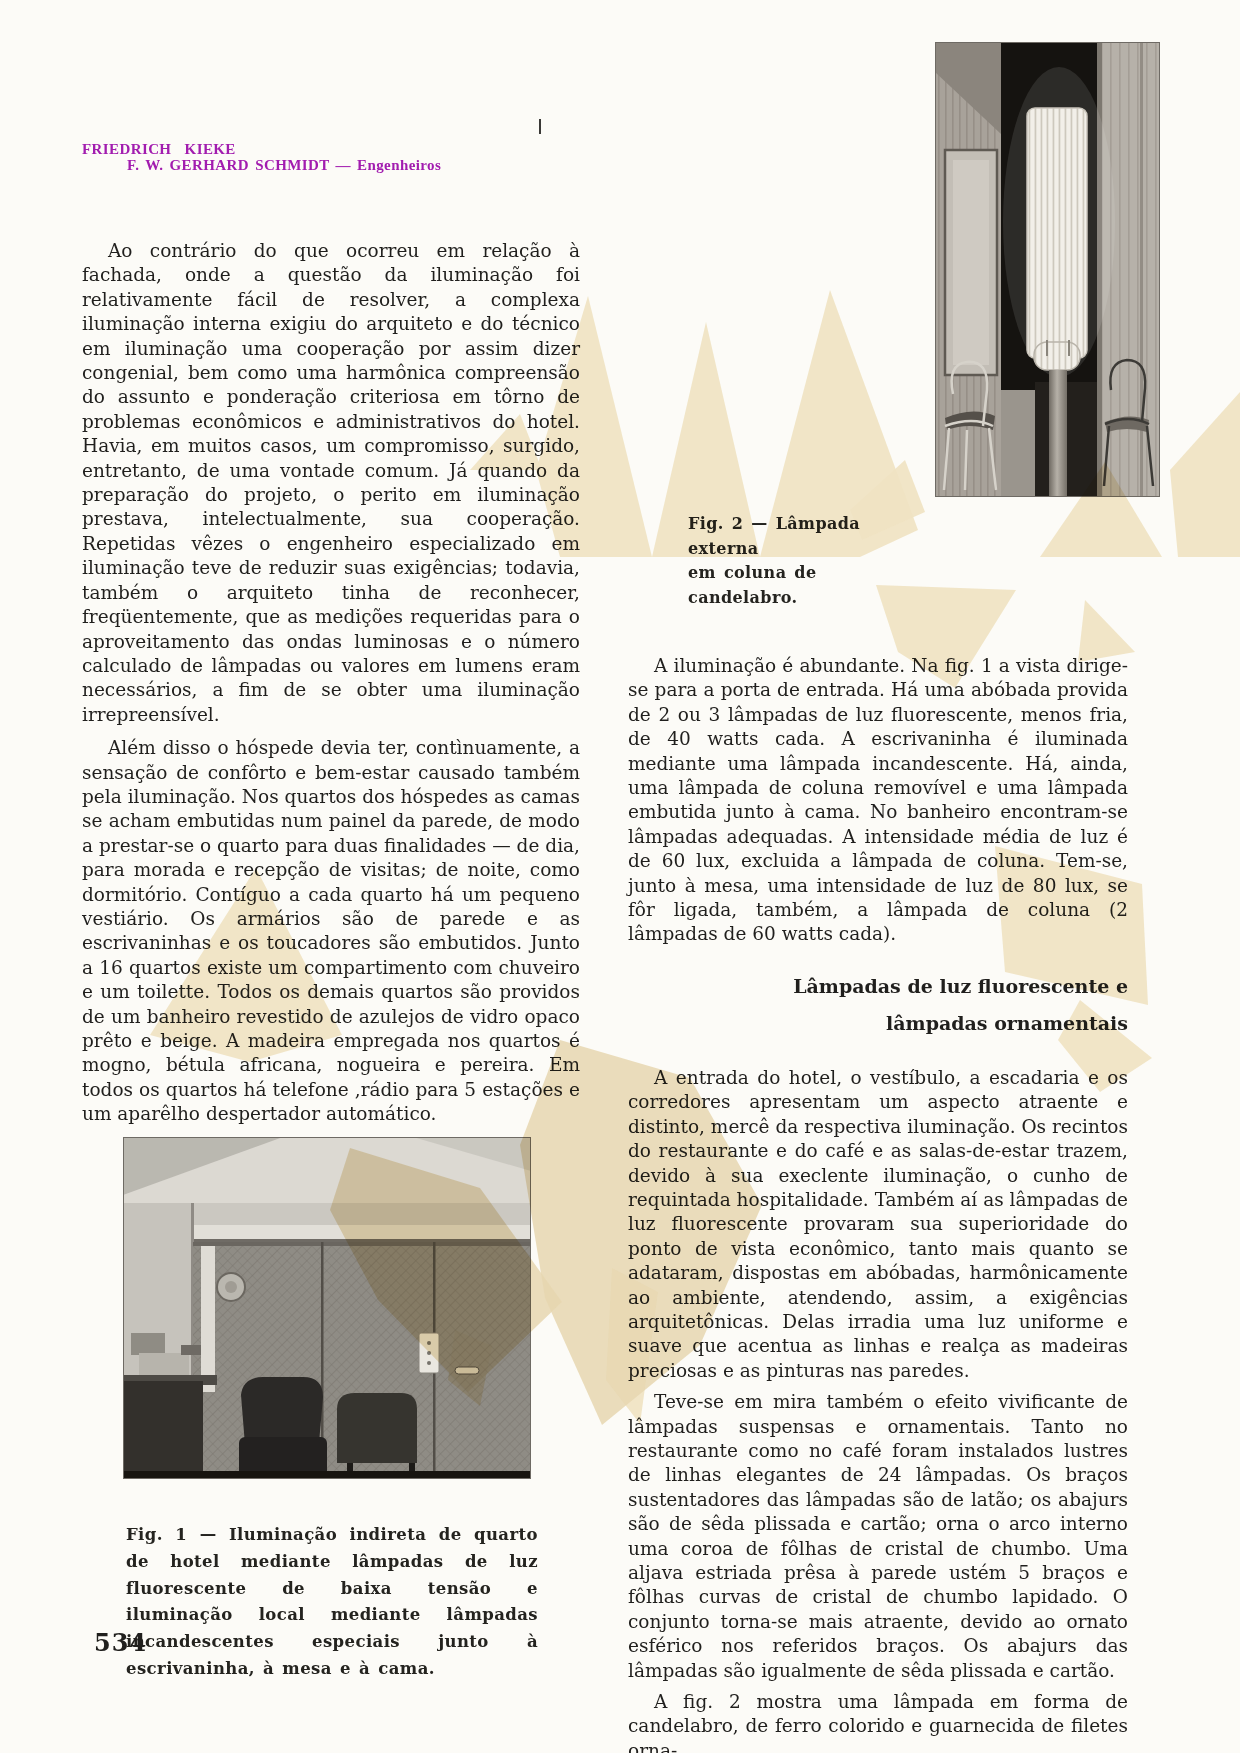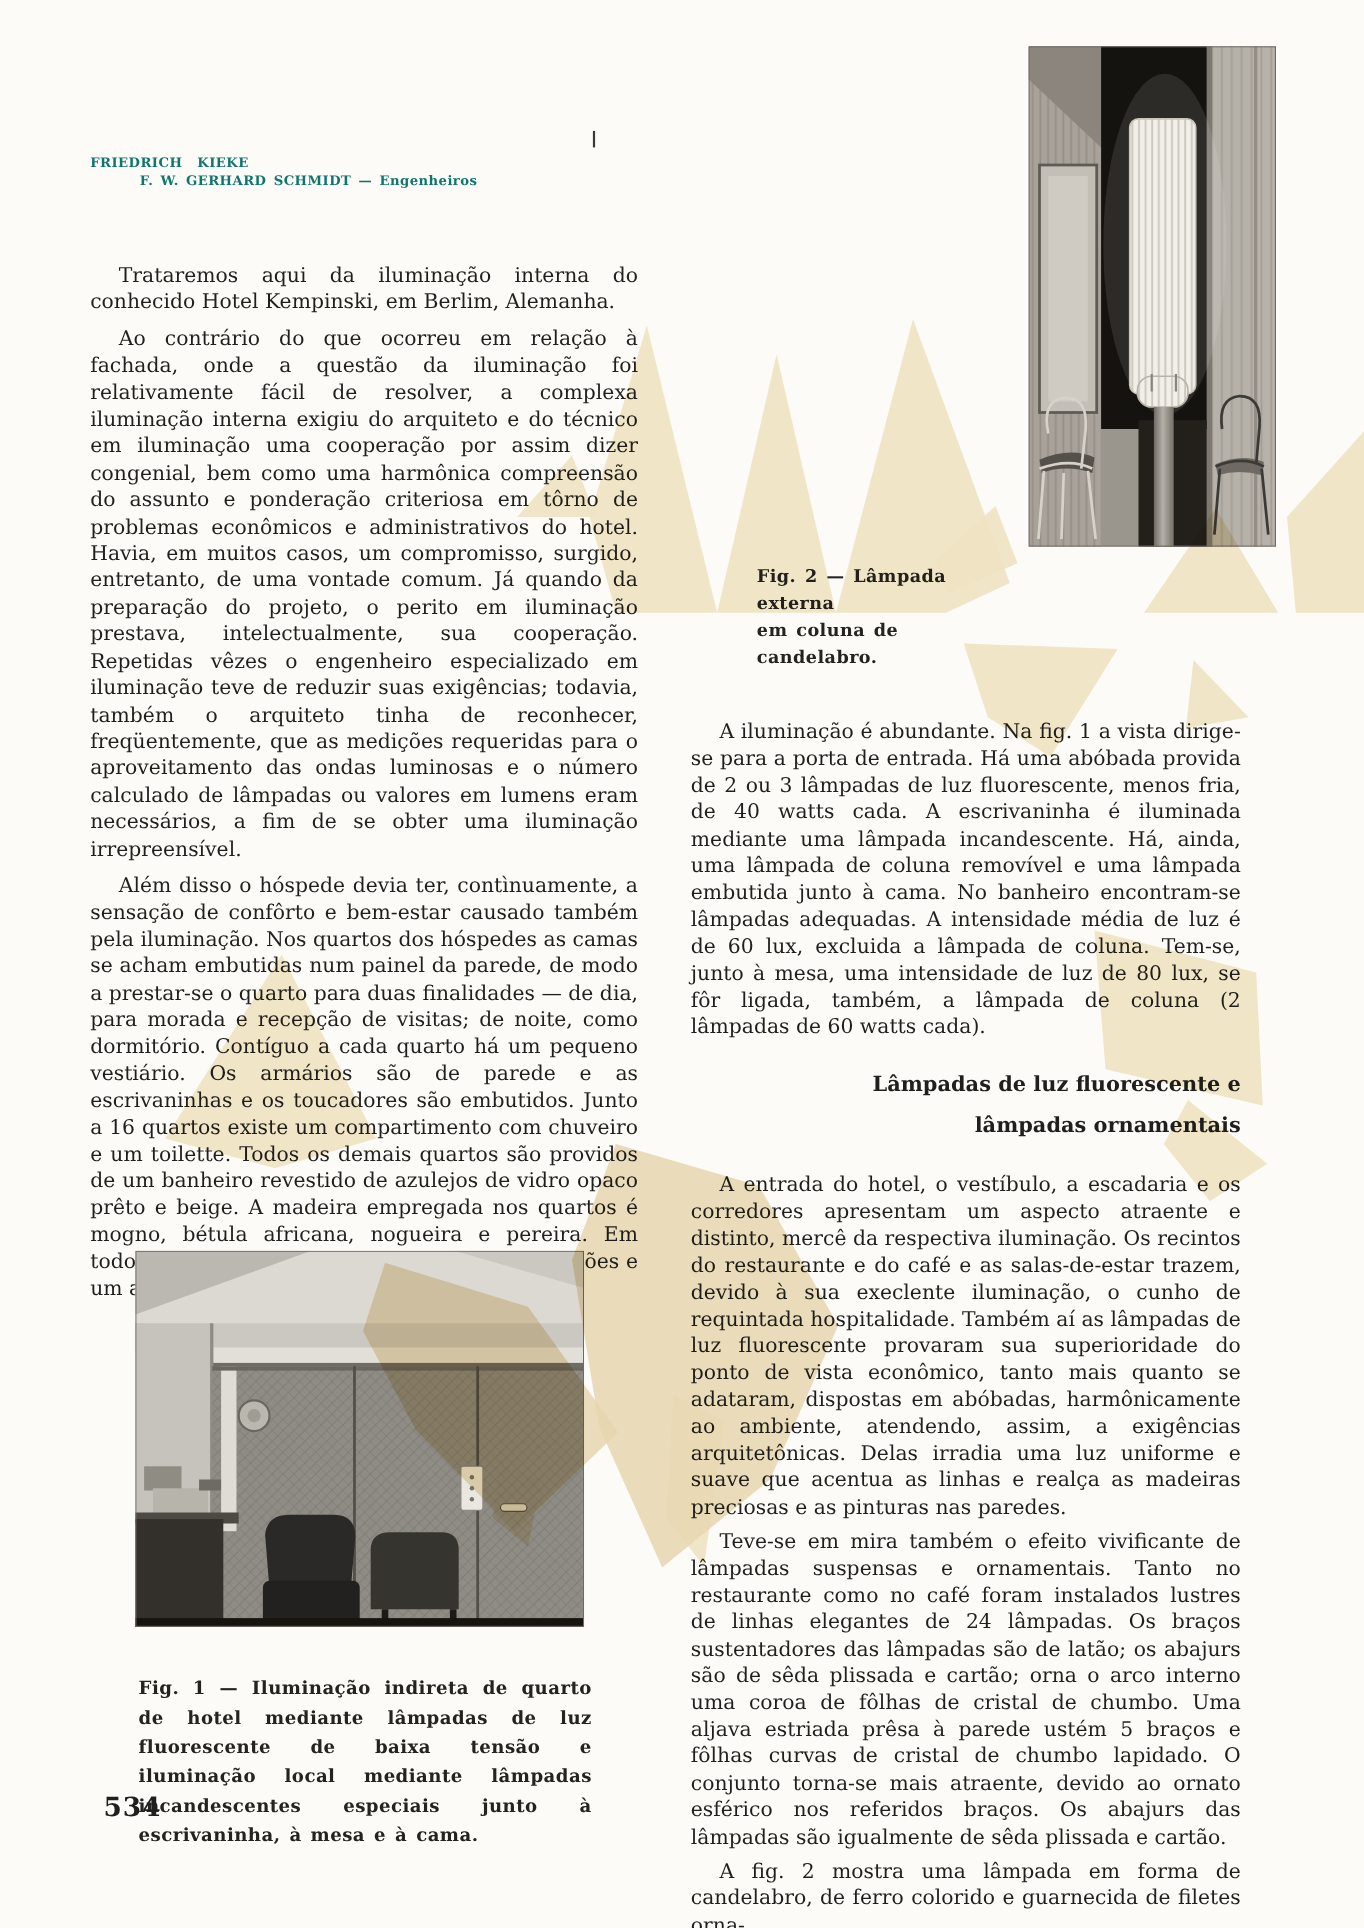--- a/index.html
+++ b/index.html
@@ -6,21 +6,21 @@
   .page{
     position:relative;width:1240px;height:1753px;margin:0 auto;
     background:#fcfbf7;overflow:hidden;
     font-family:"DejaVu Serif","Liberation Serif",serif;color:#201f1d;
   }
   
   .title{
     position:absolute;left:82px;top:76px;width:560px;
     font-size:23px;font-weight:bold;letter-spacing:1px;word-spacing:7px;color:#1b1a18;
   }
-  .author{position:absolute;left:82px;font-size:12px;font-weight:bold;letter-spacing:.4px;color:#0f766e;}
+  .author{position:absolute;left:82px;font-size:15px;font-weight:bold;letter-spacing:.4px;color:#a21caf;font-family:Liberation Serif, serif;}
   .author-1{top:141px;word-spacing:9px;}
   .author-2{top:157px;word-spacing:2px;margin-left:45px;}
   .scan-tick{position:absolute;left:539px;top:119px;width:2px;height:15px;background:#3a3936;}
   
   .col{position:absolute;text-align:justify;font-size:18.5px;line-height:24.4px;}
   .col p{margin:0;text-indent:26px;}
   .col-left{left:82px;top:239px;width:498px;}
   .col-left p{margin-bottom:9px;}
   .col-right{left:628px;top:654px;width:500px;}
   .col-right p{margin-bottom:7px;}
@@ -50,21 +50,20 @@
 </head>
 <body>
 
 <div class="page">
 
   <div class="scan-tick"></div>
   <div class="author author-1">FRIEDRICH KIEKE</div>
   <div class="author author-2">F. W. GERHARD SCHMIDT — Engenheiros</div>
 
   <div class="col col-left">
-    <p>Trataremos aqui da iluminação interna do conhecido Hotel Kempinski, em Berlim, Alemanha.</p>
     <p>Ao contrário do que ocorreu em relação à fachada, onde a questão da iluminação foi relativamente fácil de resolver, a complexa iluminação interna exigiu do arquiteto e do técnico em iluminação uma cooperação por assim dizer congenial, bem como uma harmônica compreensão do assunto e ponderação criteriosa em tôrno de problemas econômicos e administrativos do hotel. Havia, em muitos casos, um compromisso, surgido, entretanto, de uma vontade comum. Já quando da preparação do projeto, o perito em iluminação prestava, intelectualmente, sua cooperação. Repetidas vêzes o engenheiro especializado em iluminação teve de reduzir suas exigências; todavia, também o arquiteto tinha de reconhecer, freqüentemente, que as medições requeridas para o aproveitamento das ondas luminosas e o número calculado de lâmpadas ou valores em lumens eram necessários, a fim de se obter uma iluminação irrepreensível.</p>
     <p>Além disso o hóspede devia ter, contìnuamente, a sensação de confôrto e bem-estar causado também pela iluminação. Nos quartos dos hóspedes as camas se acham embutidas num painel da parede, de modo a prestar-se o quarto para duas finalidades — de dia, para morada e recepção de visitas; de noite, como dormitório. Contíguo a cada quarto há um pequeno vestiário. Os armários são de parede e as escrivaninhas e os toucadores são embutidos. Junto a 16 quartos existe um compartimento com chuveiro e um toilette. Todos os demais quartos são providos de um banheiro revestido de azulejos de vidro opaco prêto e beige. A madeira empregada nos quartos é mogno, bétula africana, nogueira e pereira. Em todos os quartos há telefone ,rádio para 5 estações e um aparêlho despertador automático.</p>
   </div>
 
   <div class="figure fig2-photo">
     <svg width="225" height="455" viewBox="0 0 225 455" xmlns="http://www.w3.org/2000/svg">
       <defs>
         <pattern id="curtain" width="7" height="10" patternUnits="userSpaceOnUse">
           <rect width="7" height="10" fill="#a8a29a"></rect>
             <rect x="3" width="1.6" height="10" fill="#968f87"></rect>

